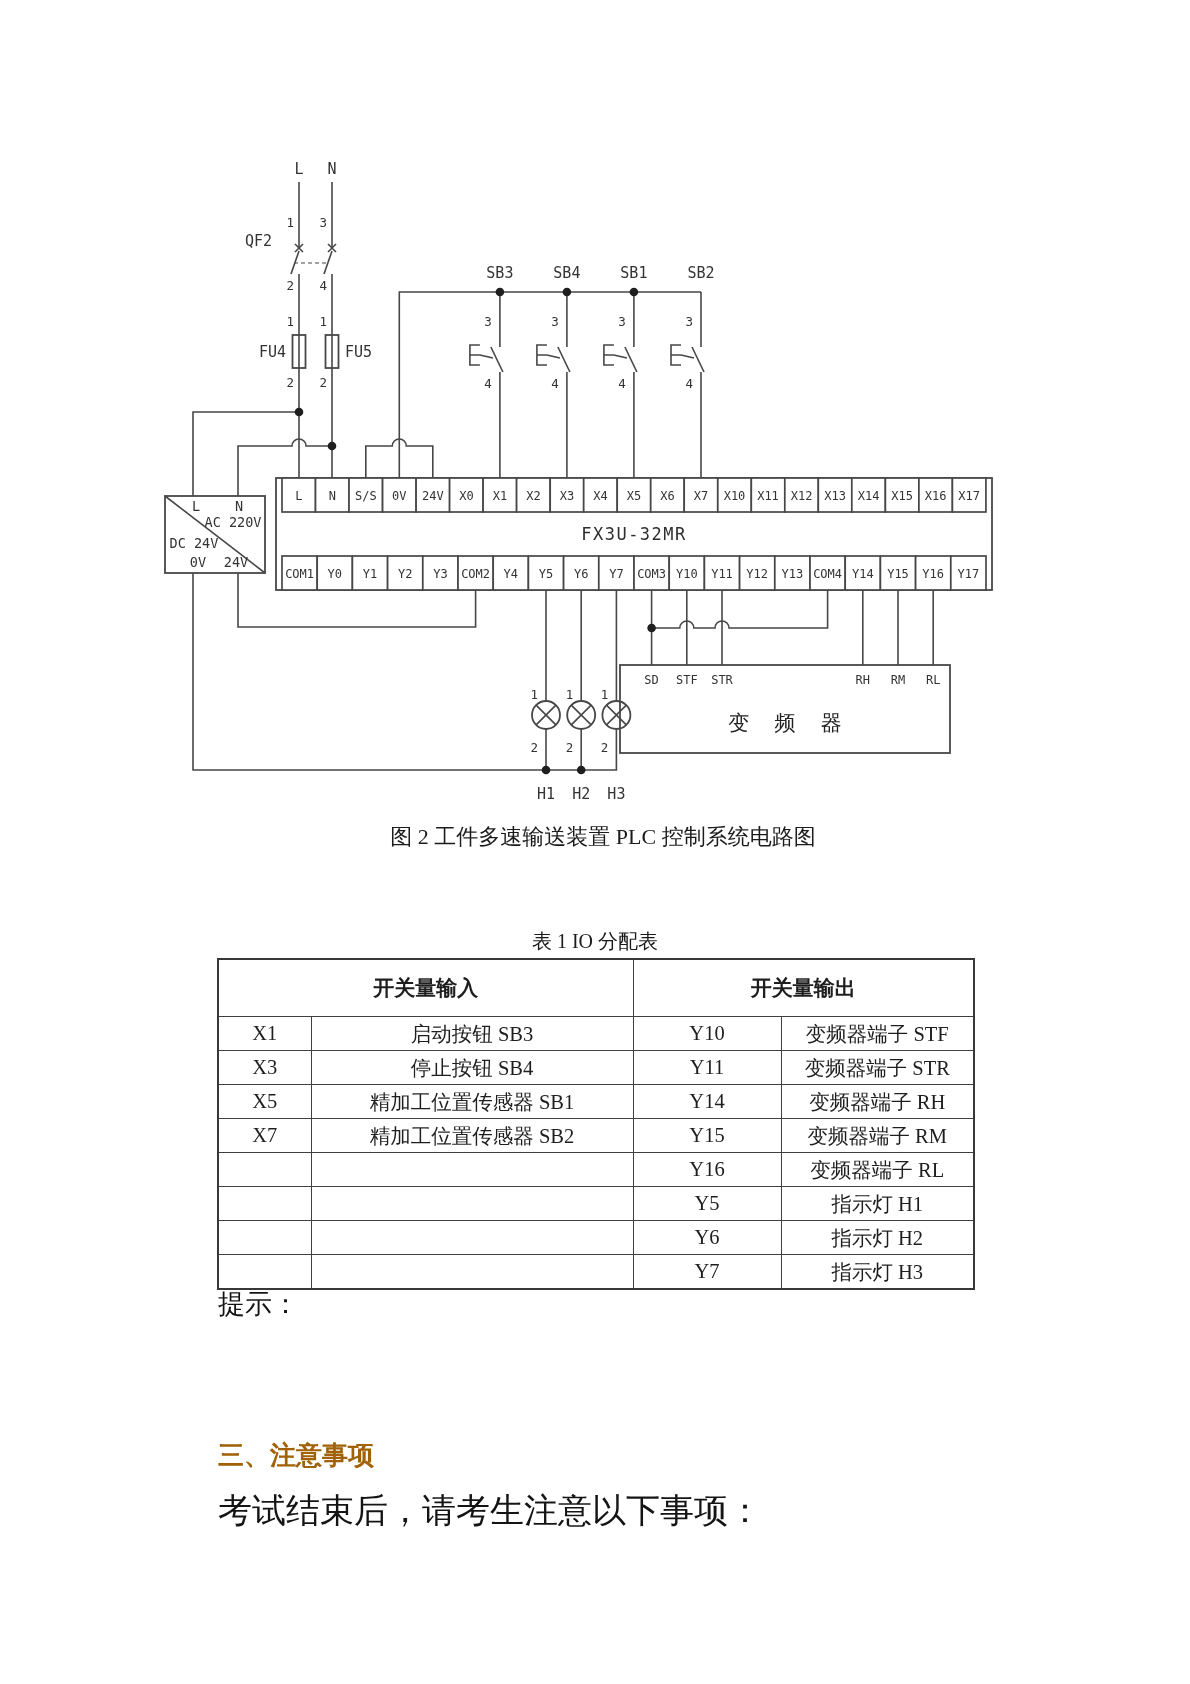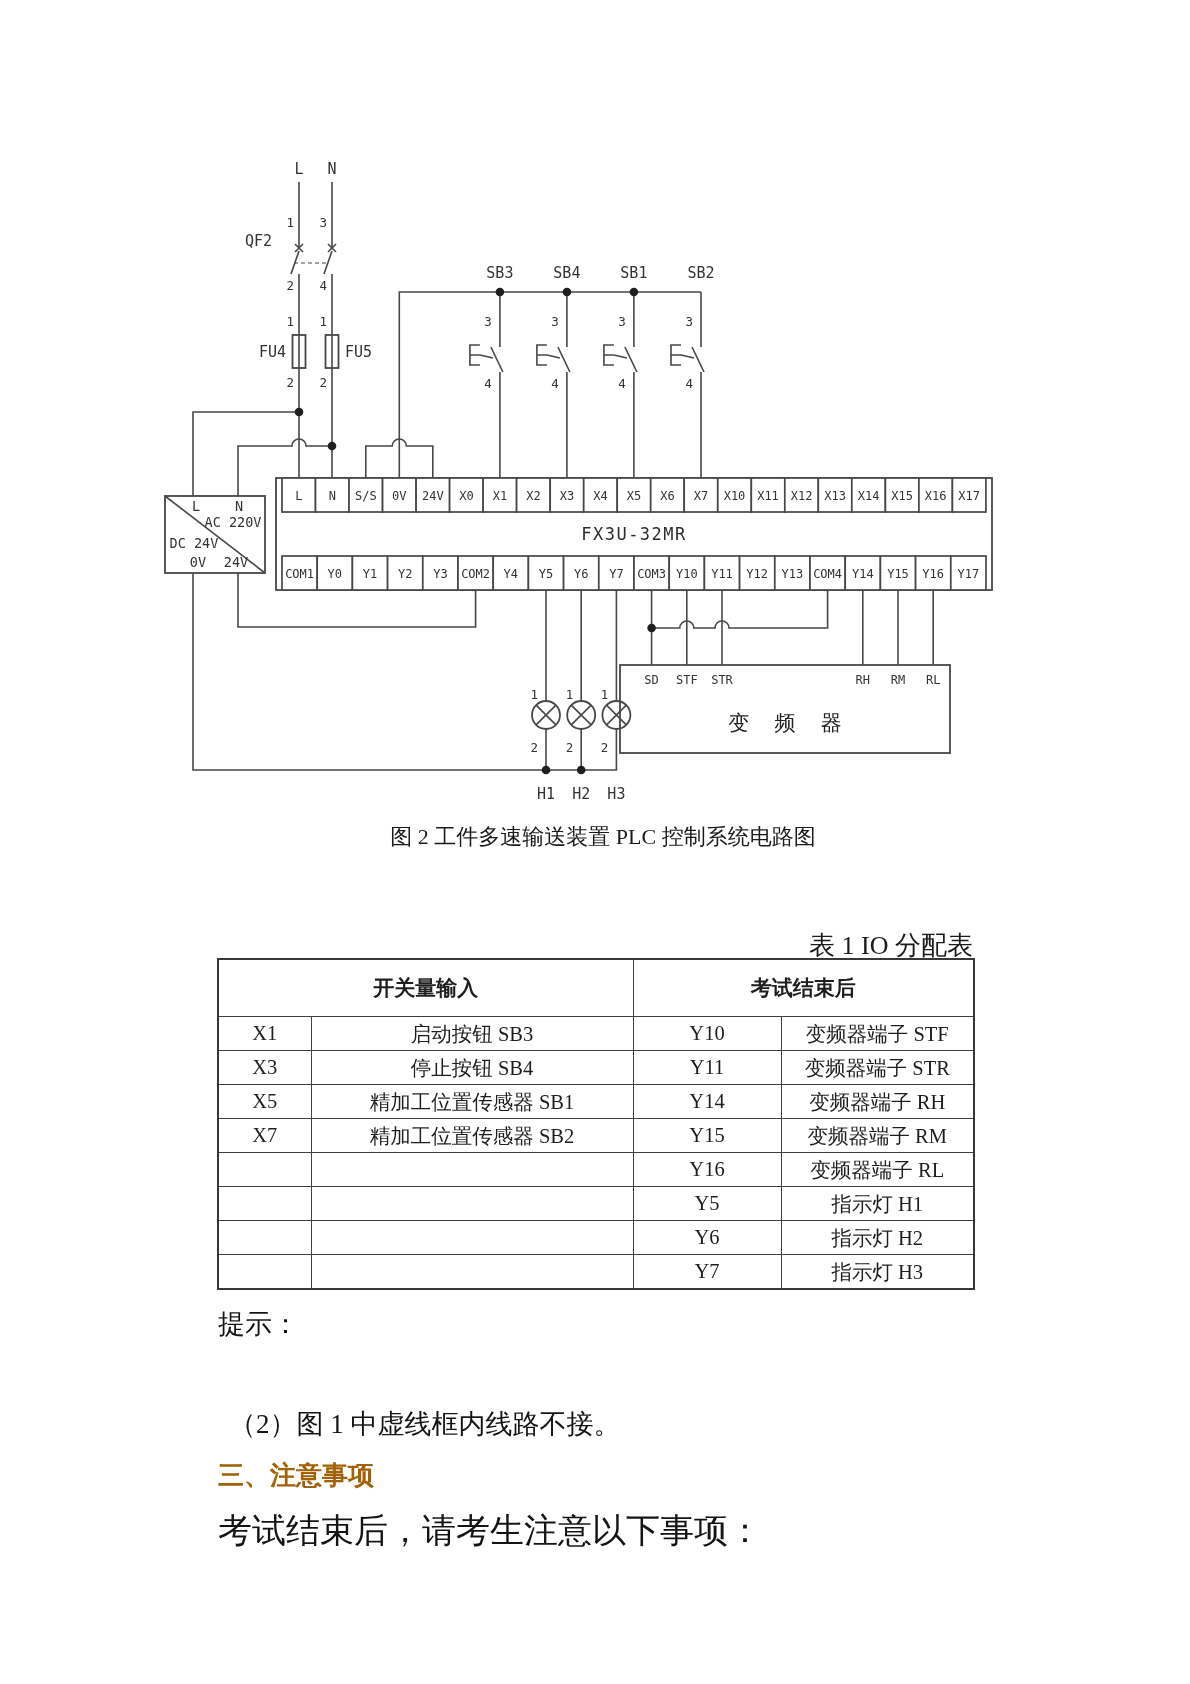--- a/index.html
+++ b/index.html
@@ -15,29 +15,29 @@
   .t-term{font:12px "DejaVu Sans Mono",monospace;text-anchor:middle;}
   .t-pin-e{font:12.5px "DejaVu Sans Mono",monospace;text-anchor:end;}
   .t-lbl{font:15px "DejaVu Sans Mono",monospace;text-anchor:middle;}
   .t-lbl-e{font:15px "DejaVu Sans Mono",monospace;text-anchor:end;}
   .t-lbl-s{font:15px "DejaVu Sans Mono",monospace;}
   .t-box{font:13.5px "DejaVu Sans Mono",monospace;text-anchor:middle;}
   .t-big{font:17px "DejaVu Sans Mono",monospace;letter-spacing:1.5px;text-anchor:middle;fill:#2e2e2e;}
   .t-cjk{font:21px "Liberation Serif",serif;text-anchor:middle;fill:#222;letter-spacing:10px;}
   .caption{position:absolute;left:8px;top:822px;width:1190px;text-align:center;
            font-size:22px;color:#1b1b1b;}
-  .tbl-title{position:absolute;left:217px;top:928px;width:756px;text-align:right;
-           font-size:26px;color:#1b1b1b;}
+  .tbl-title{position:absolute;left:217px;top:928px;width:756px;text-align:center;
+           font-size:20px;color:#1b1b1b;}
   table.io{position:absolute;left:217px;top:958px;width:756px;border-collapse:collapse;
            table-layout:fixed;border:2.2px solid #383838;}
   table.io th{border:1.7px solid #3f3f3f;height:40px;font-size:21px;font-weight:bold;
            text-align:center;padding:8px;}
   table.io td{border:1.7px solid #3f3f3f;height:33px;font-size:20.5px;text-align:center;
            padding:0;overflow:hidden;white-space:nowrap;}
-  .note{position:absolute;color:#141414;white-space:nowrap;margin-top:20px;}
+  .note{position:absolute;color:#141414;white-space:nowrap;}
   .n-hint{left:218px;top:1286px;font-size:27px;}
   .n-item1{left:229px;top:1330px;font-size:27px;}
   .n-item2{left:229px;top:1386px;font-size:27px;}
   .n-sec{left:218px;top:1438px;font-size:26px;font-weight:bold;
          font-family:"Liberation Sans",sans-serif;color:#a16207;}
   .n-close{left:218px;top:1488px;font-size:34px;text-align:right;}
 </style>
 </head>
 <body>
 
@@ -306,21 +306,21 @@
   <table class="io">
     <colgroup>
       <col style="width:93px">
         <col style="width:322px">
         <col style="width:148px">
         <col style="width:193px">
     </colgroup>
     <thead>
       <tr>
         <th colspan="2">开关量输入</th>
-        <th colspan="2">考试结束后</th>
+        <th colspan="2">开关量输出</th>
       </tr>
     </thead>
     <tbody id="io-tbody">
         <tr>
           <td>X1</td>
           <td>启动按钮 SB3</td>
           <td>Y10</td>
           <td>变频器端子 STF</td>
         </tr>
         <tr>
@@ -362,16 +362,15 @@
         <tr>
           <td></td>
           <td></td>
           <td>Y7</td>
           <td>指示灯 H3</td>
         </tr>
       </tbody>
   </table>
 
   <div class="note n-hint">提示：</div>
-  <div class="note n-item2">（2）图 1 中虚线框内线路不接。</div>
   <div class="note n-sec">三、注意事项</div>
   <div class="note n-close">考试结束后，请考生注意以下事项：</div>
 </div>
 
 </body></html>

